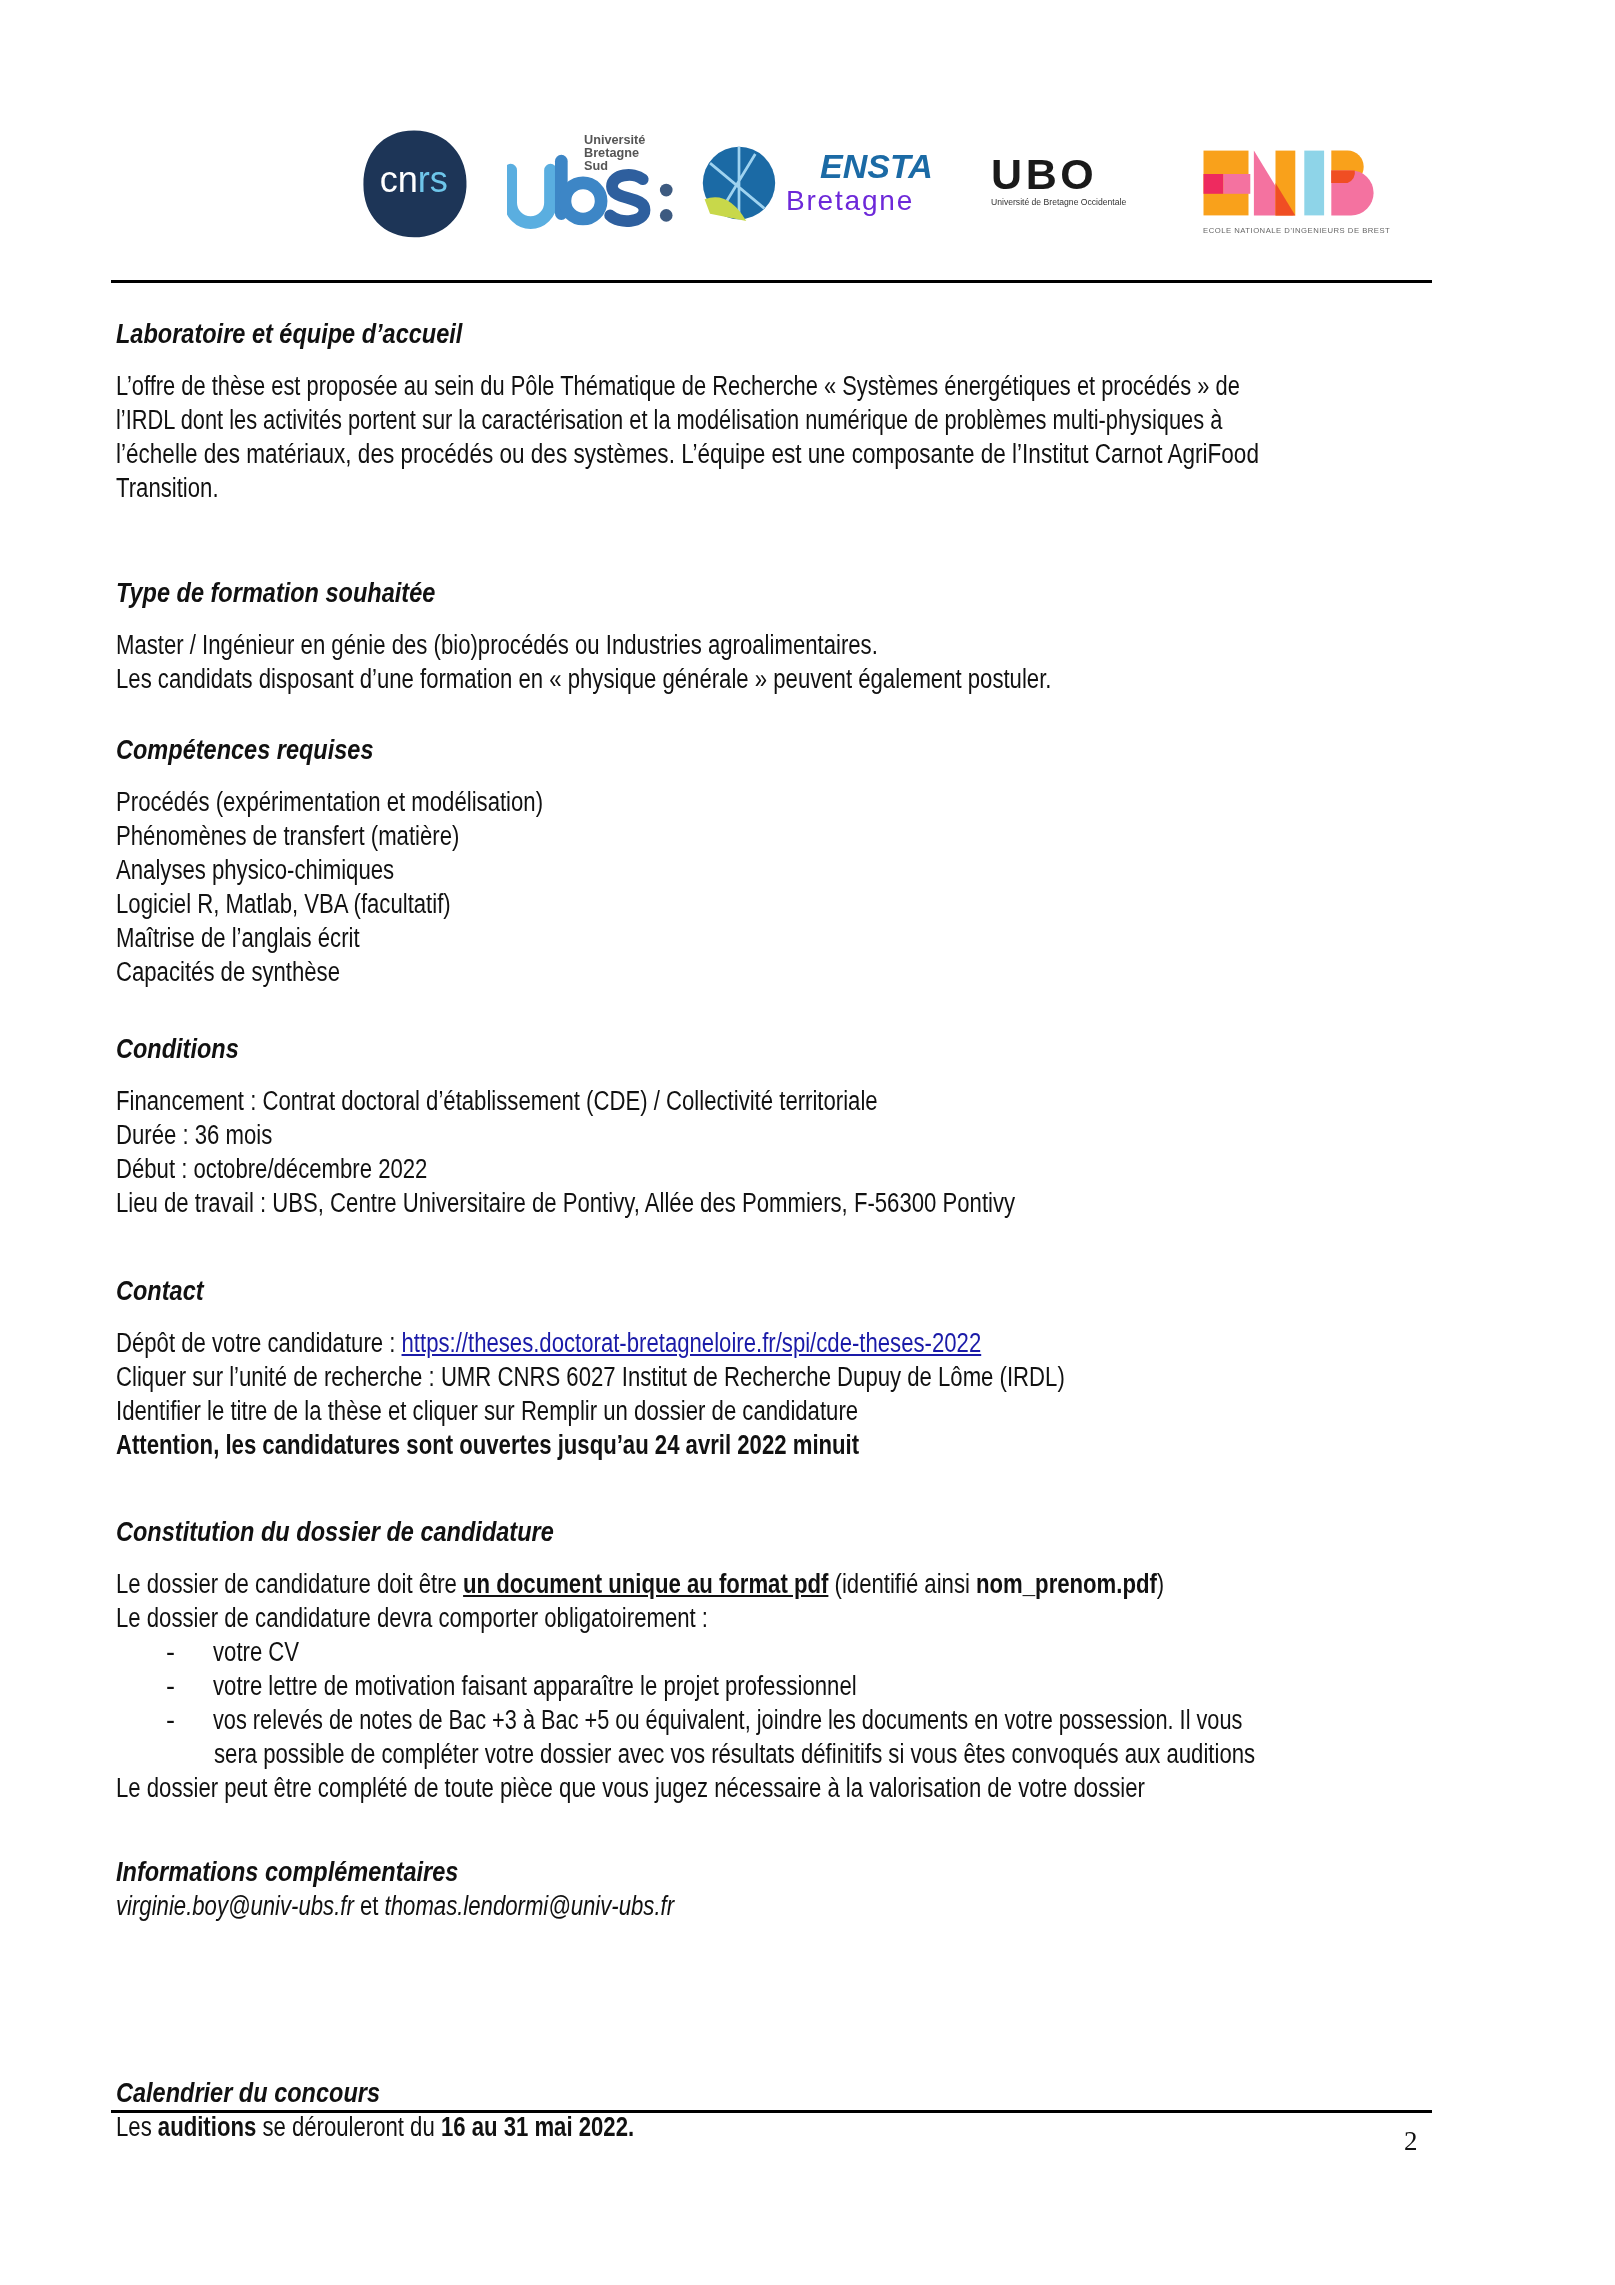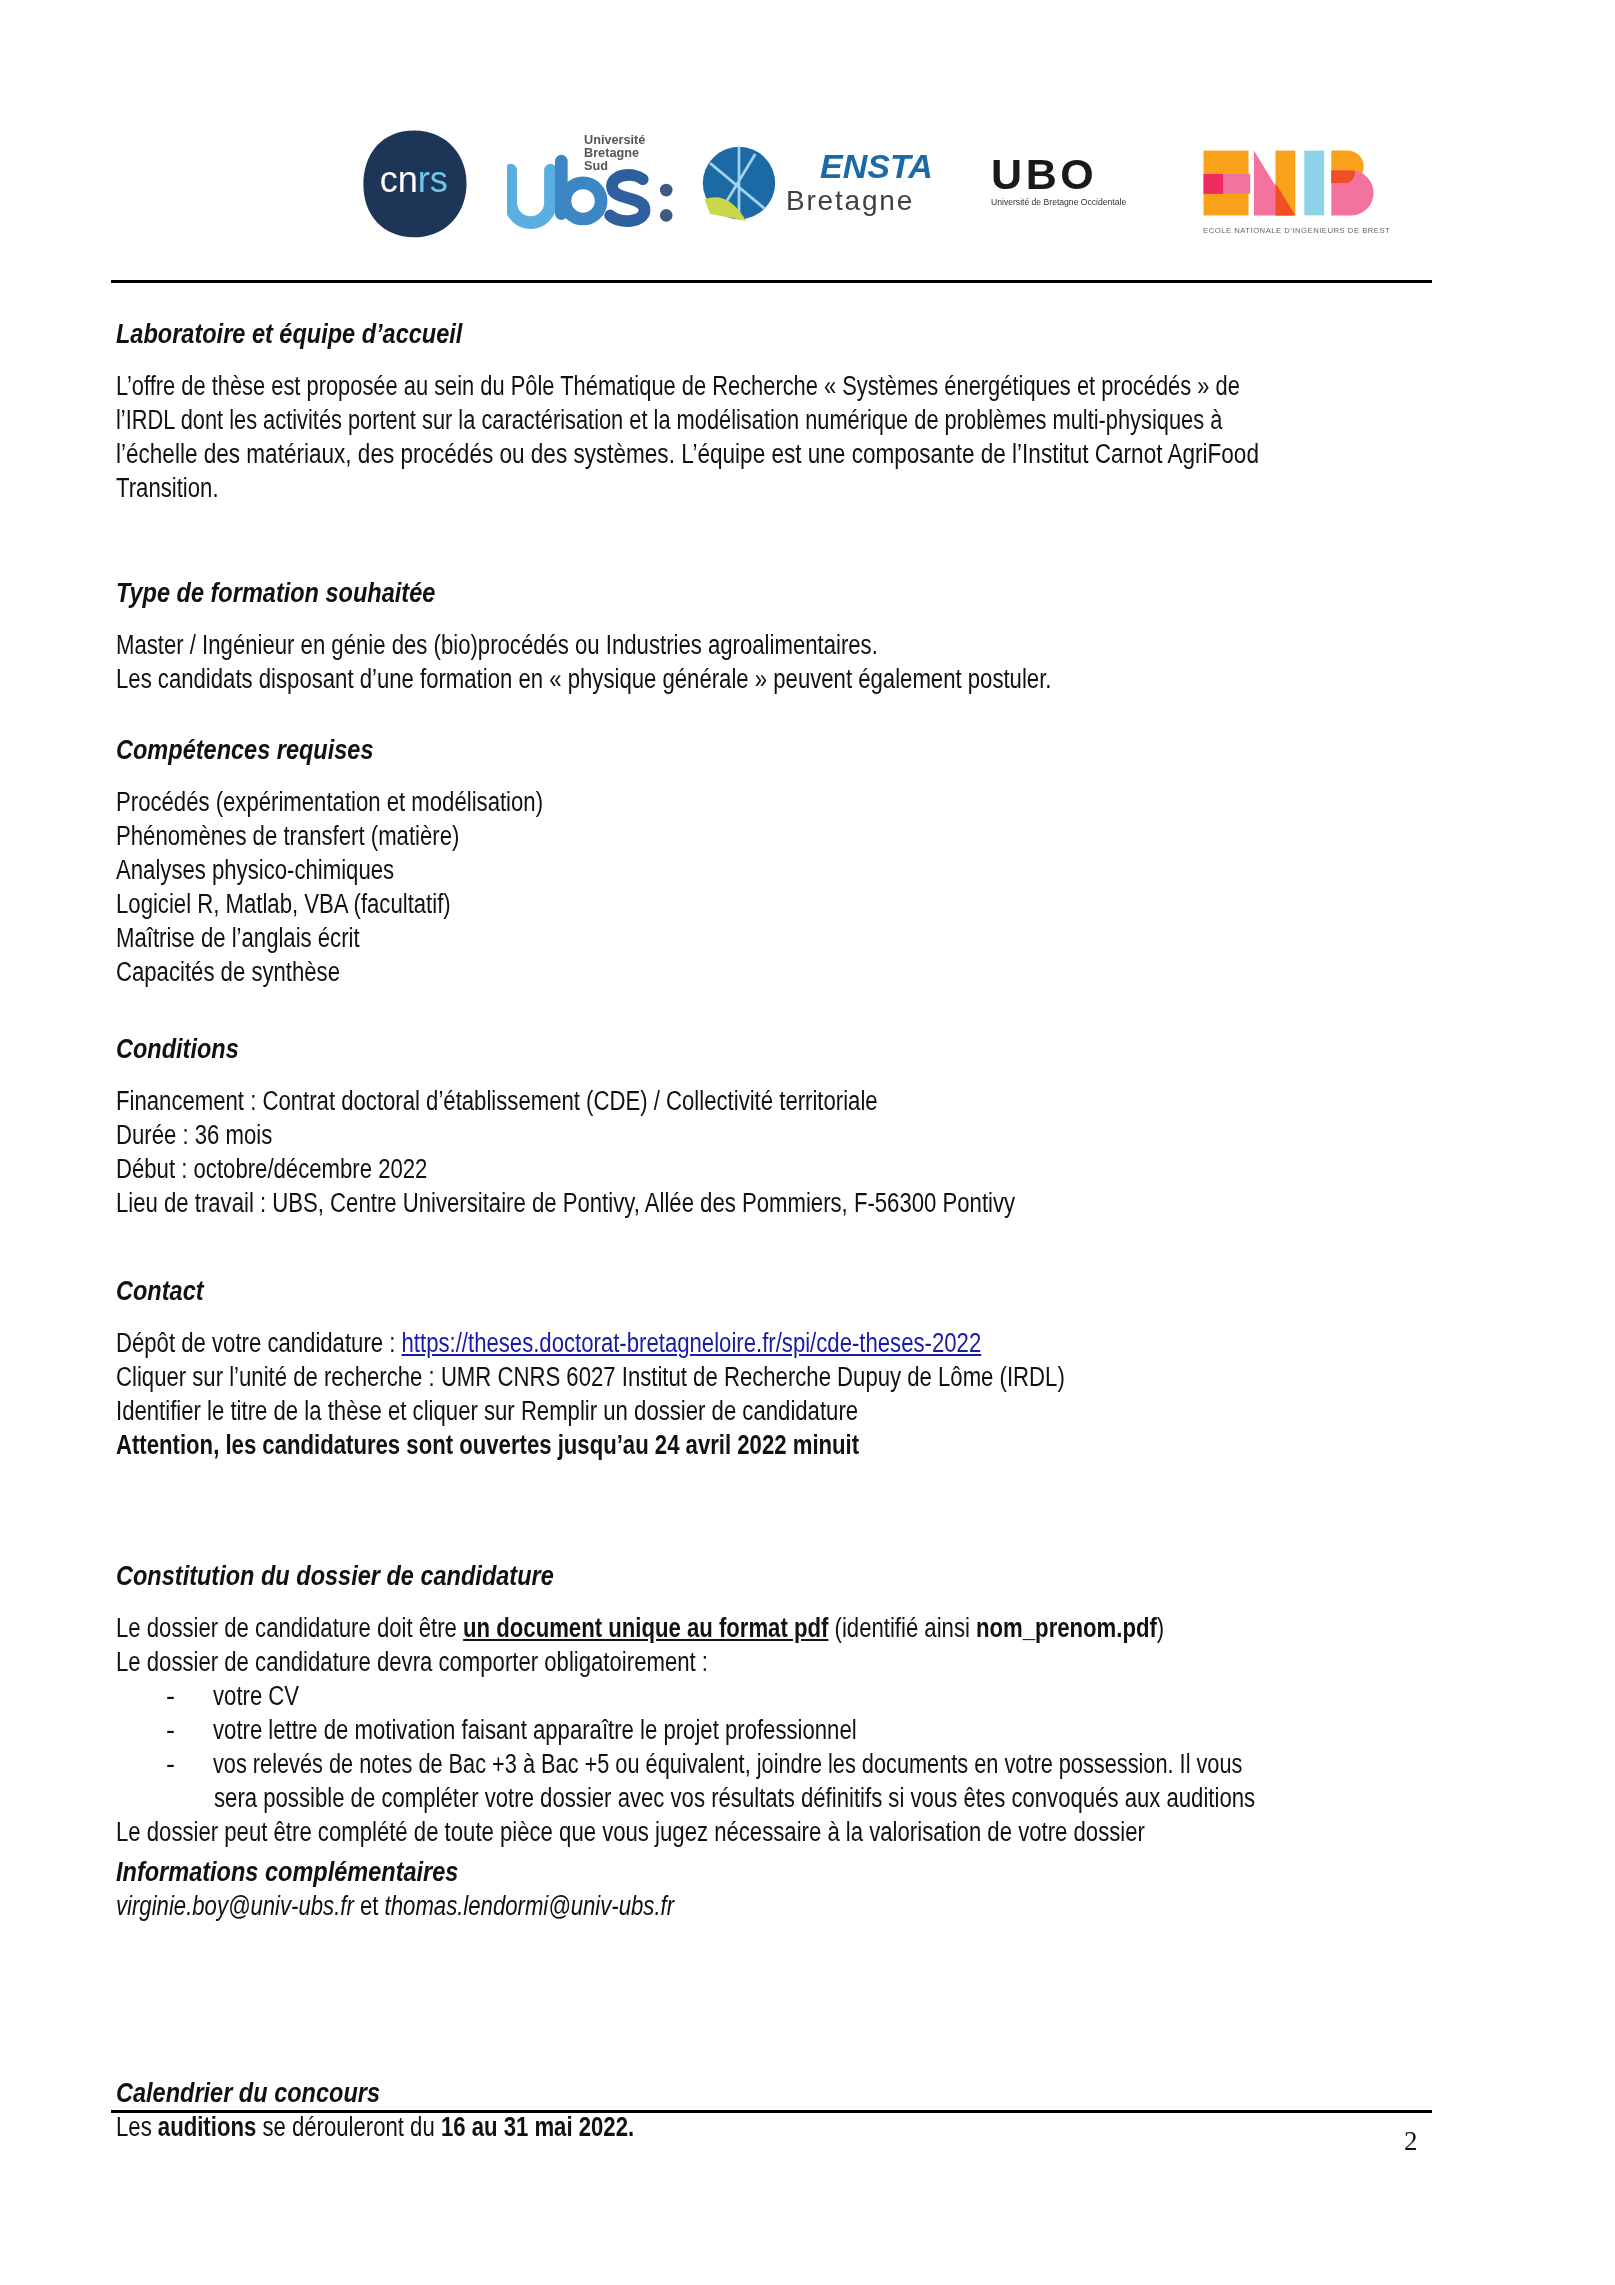--- a/index.html
+++ b/index.html
@@ -53,21 +53,21 @@
     </svg>
   </div>
 
   <div class="logo" style="left:574px; top:18px; width:235px; height:90px;">
     <svg width="76" height="76" style="position:absolute; left:0; top:0;" viewBox="0 0 84 84">
       <circle cx="42" cy="42" r="40" fill="#1b6aa5"></circle>
       <path d="M10 20 L70 70 M20 76 L60 10 M42 2 L42 82" stroke="#9fd3f0" stroke-width="3"></path>
       <path d="M4 60 Q30 50 50 84 L10 76 Z" fill="#c8d84a"></path>
     </svg>
     <div style="position:absolute; left:83px; top:1.8px; font-size:34px; font-weight:bold; font-style:italic; color:#1b6aa5;margin-left:36px;">ENSTA</div>
-    <div style="position:absolute; left:85px; top:40px; font-size:28px; color:#404040; letter-spacing:1.8px;">Bretagne</div>
+    <div style="position:absolute; left:85px; top:40px; font-size:28px; color:#6d28d9; letter-spacing:1.8px;">Bretagne</div>
   </div>
 
   <div class="logo" style="left:864px; top:25px; width:154px; height:72px;">
     <div style="font-size:43px; font-weight:bold; color:#1a1a1a; letter-spacing:3.6px; line-height:45px;">UBO</div>
     <div style="font-size:8.6px; color:#333; white-space:nowrap;">Université de Bretagne Occidentale</div>
   </div>
 
   <div class="logo" style="left:1076px; top:20px; width:208px; height:90px;">
     <svg width="199" height="72" viewBox="0 0 220 80">
       <rect x="0" y="4" width="50" height="72" fill="#f9a11b"></rect>
@@ -129,21 +129,21 @@
     <span class="h">Contact</span>
     <div style="height:18px;"></div>
     <span class="line">
       <span>Dépôt de votre candidature : </span><a class="link">https://theses.doctorat-bretagneloire.fr/spi/cde-theses-2022</a>
     </span>
     <span class="line">Cliquer sur l’unité de recherche : UMR CNRS 6027 Institut de Recherche Dupuy de Lôme (IRDL)</span>
     <span class="line">Identifier le titre de la thèse et cliquer sur Remplir un dossier de candidature</span>
     <span class="line b">Attention, les candidatures sont ouvertes jusqu’au 24 avril 2022 minuit</span>
   </div>
 
-  <div class="sec" style="top:1198px;margin-top:44px;">
+  <div class="sec" style="top:1198px;">
     <span class="h">Constitution du dossier de candidature</span>
     <div style="height:18px;"></div>
     <span class="line">
       <span>Le dossier de candidature doit être </span><span class="b u">un document unique au format pdf</span><span> (identifié ainsi </span><span class="b">nom_prenom.pdf</span><span>)</span>
     </span>
     <span class="line">Le dossier de candidature devra comporter obligatoirement :</span>
     <div class="bullet-row">
       <span class="dash">-</span>
       <span class="btxt">votre CV</span>
     </div>

